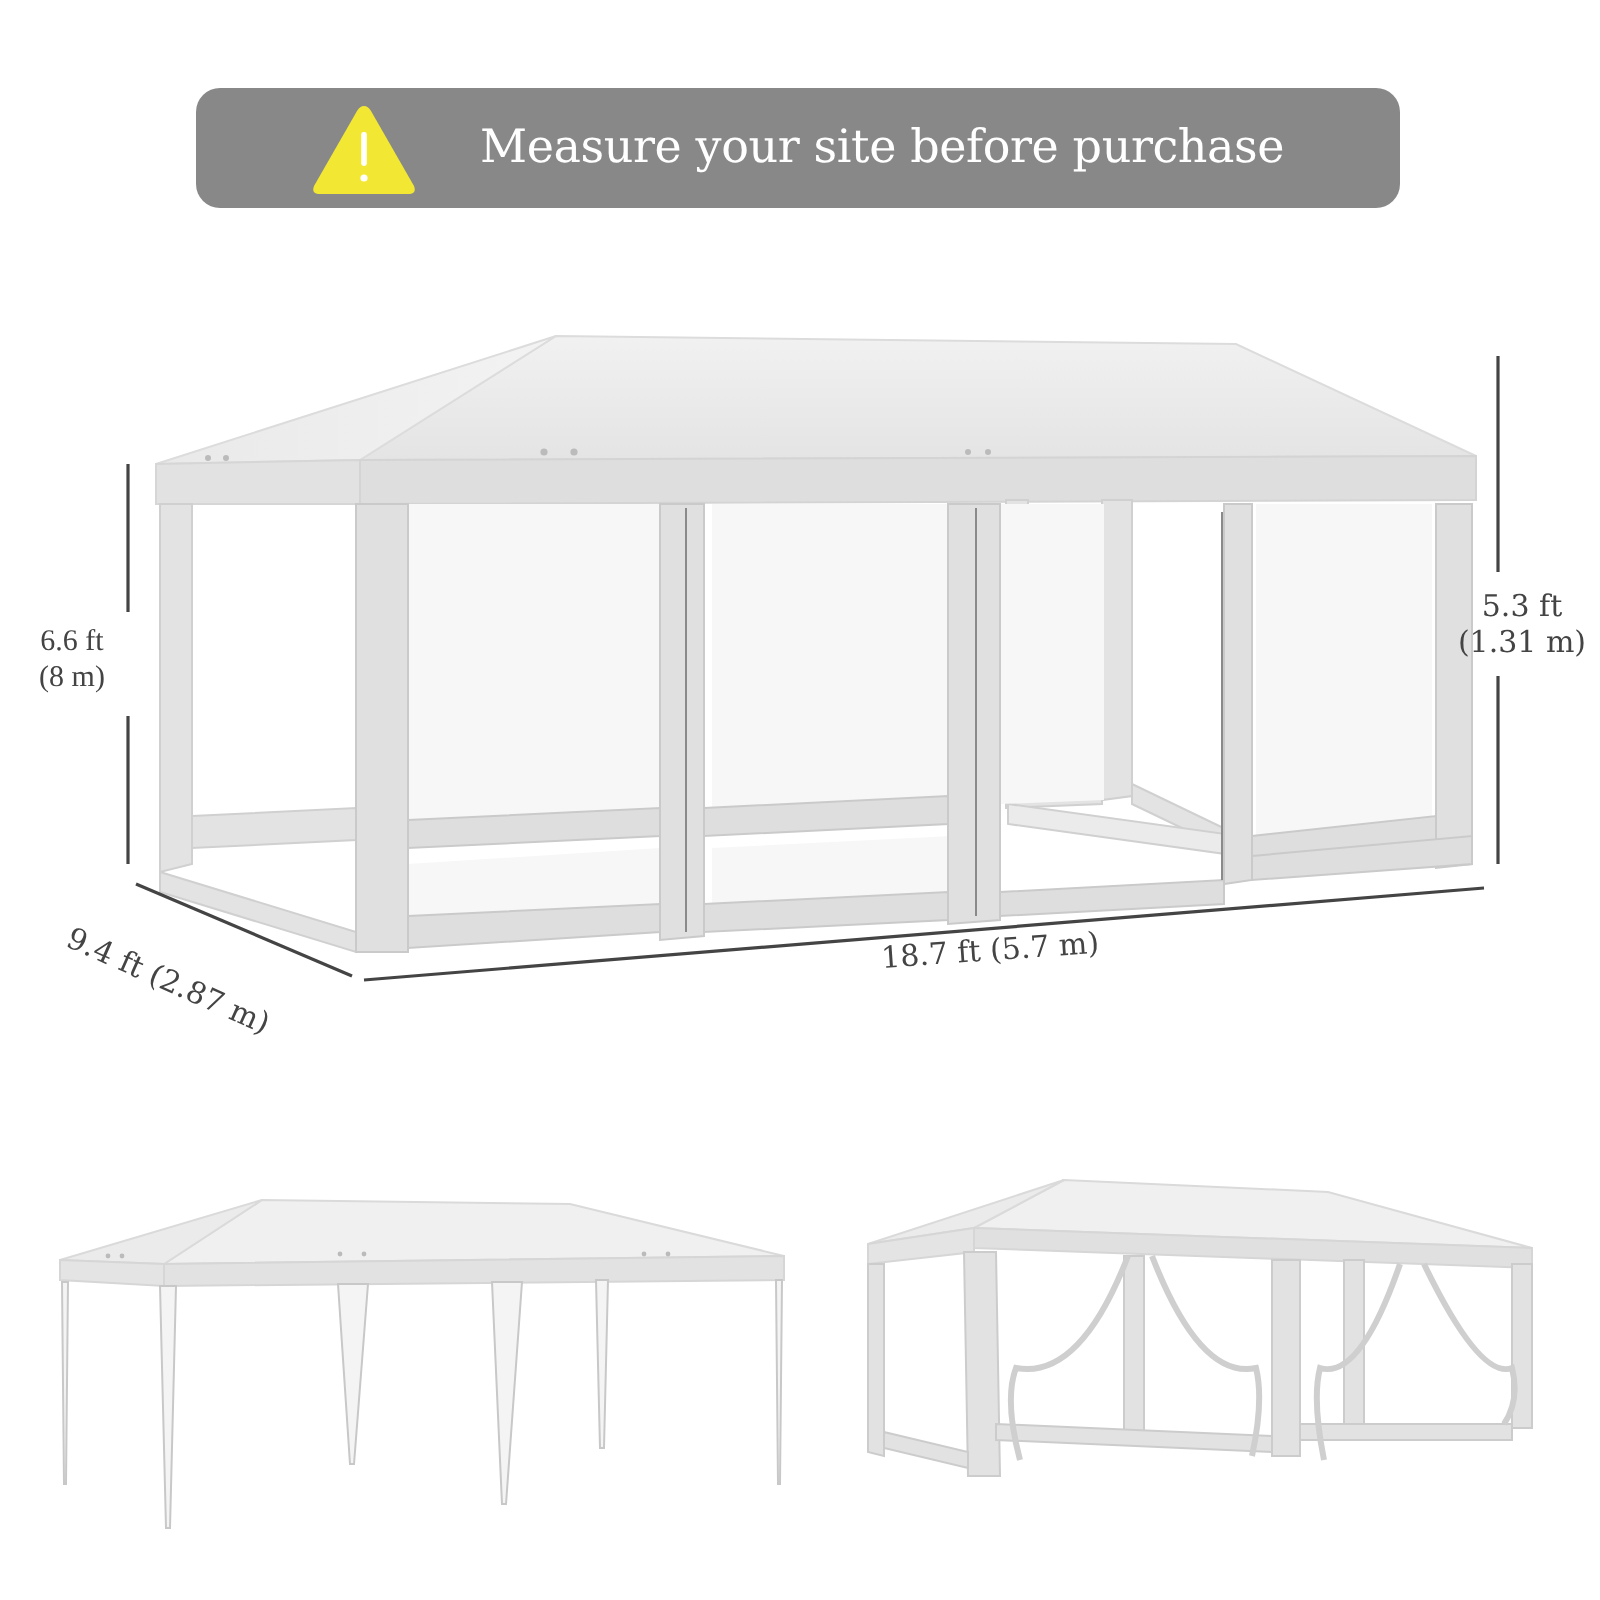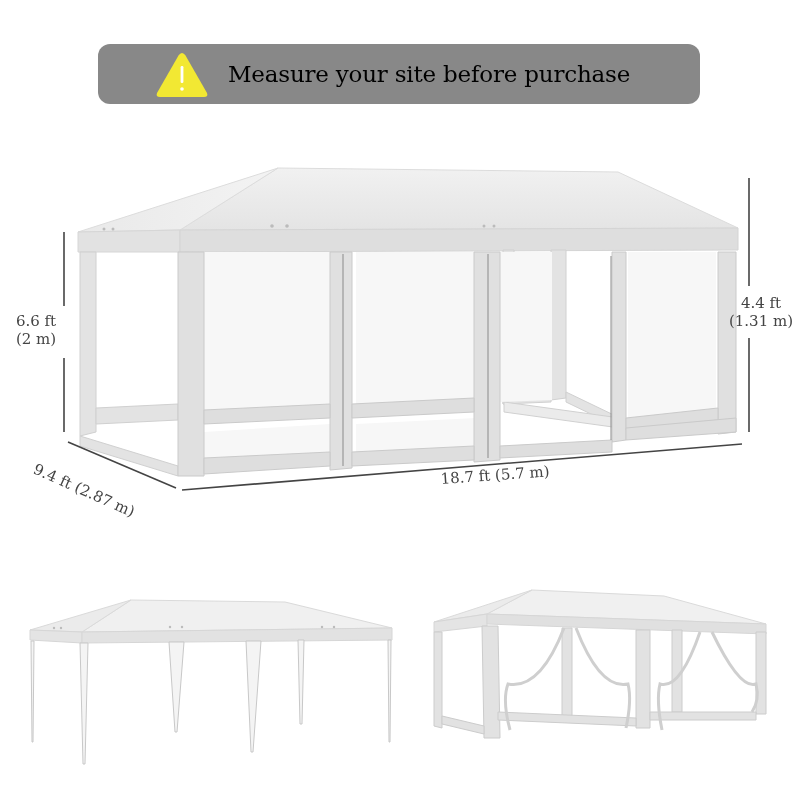--- a/index.html
+++ b/index.html
@@ -4,22 +4,22 @@
   <style>
     html, body { margin: 0; padding: 0; background: #ffffff; }
     body { width: 800px; height: 800px; position: relative; overflow: hidden; font-family: "DejaVu Serif", serif; }
     .banner {
       position: absolute; left: 98px; top: 44px; width: 602px; height: 60px;
       background: #888888; border-radius: 12px;
       display: flex; align-items: center;
     }
     .warn-icon { position: absolute; left: 56px; top: 7px; width: 56px; height: 48px; }
     .banner-text {
-      position: absolute; left: 130px; top: 0; height: 60px; line-height: 60px;
-      color: #000000; font-family: "DejaVu Serif", serif; font-size: 23px; letter-spacing: -0.2px;
+      position: absolute; left: 142px; top: 0; height: 60px; line-height: 60px;
+      color: #ffffff; font-family: "DejaVu Serif", serif; font-size: 23px; letter-spacing: -0.2px;
       white-space: nowrap;
     }
     .dim-label {
       position: absolute; color: #444444; font-family: "DejaVu Serif", serif; font-size: 15px;
       line-height: 18px; text-align: center; white-space: nowrap;
     }
     svg.scene { position: absolute; left: 0; top: 0; }
   </style>
 </head>
 <body>
@@ -165,25 +165,25 @@
 
     <g fill="none" stroke="#cfcfcf" stroke-width="3">
       <path d="M564 628 Q540 690 508 684 Q502 700 510 730"></path>
       <path d="M576 628 Q600 690 628 684 Q632 700 626 728"></path>
       <path d="M700 632 Q680 690 660 684 Q656 700 662 730"></path>
       <path d="M712 632 Q740 690 756 684 Q760 700 752 712"></path>
     </g>
   </g>
 </svg>
 
-<div class="dim-label" style="left:8px; top:312px; width:56px;">
+<div class="dim-label" style="left:8px; top:312px; width:56px;font-family:Liberation Serif, serif;">
   <div>6.6 ft</div>
-  <div>(2 m)</div>
+  <div>(8 m)</div>
 </div>
 
 <div class="dim-label" style="left:722px; top:294px; width:78px;">
-  <div>4.4 ft</div>
+  <div>5.3 ft</div>
   <div>(1.31 m)</div>
 </div>
 
 <div class="dim-label" style="left:38px; top:460px; transform: rotate(24deg); transform-origin: left top;">9.4 ft (2.87 m)</div>
 
 <div class="dim-label" style="left:440px; top:470px; transform: rotate(-4deg); transform-origin: left top;">18.7 ft (5.7 m)</div>
 
 </body></html>

